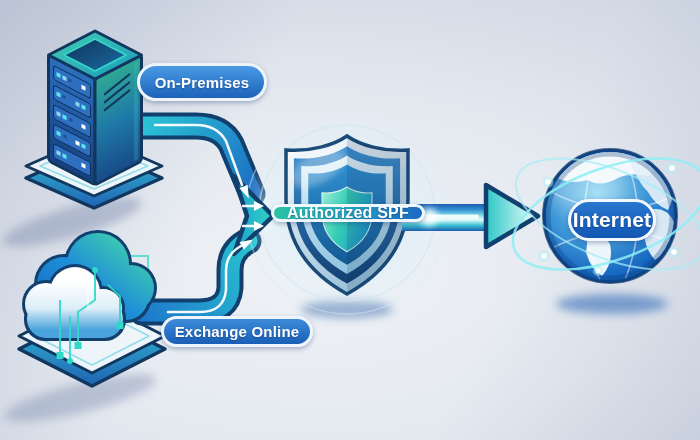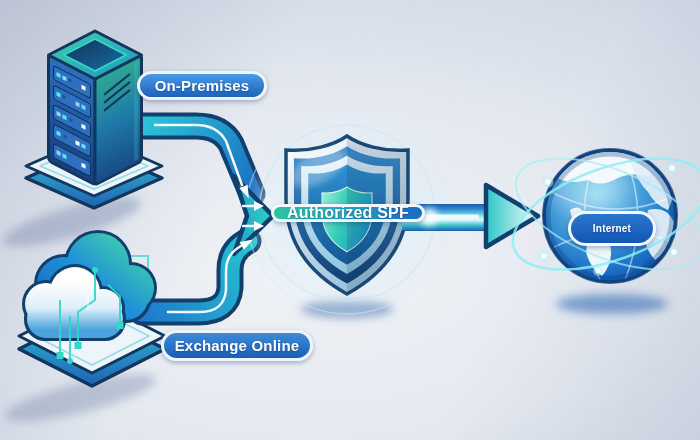--- a/index.html
+++ b/index.html
@@ -13,37 +13,36 @@
   }
   .artwork { position:absolute; left:0; top:0; }
   .pill {
     position:absolute; display:flex; align-items:center; justify-content:center;
     box-sizing:border-box; border-radius:999px; color:#ffffff; font-weight:bold;
     letter-spacing:.2px; white-space:nowrap;
     text-shadow:0 1px 2px rgba(10,40,90,.45);
     box-shadow:0 2px 5px rgba(25,55,105,.35);
   }
   .pill-onprem {
-    left:137px; top:63px; width:130px; height:29px; font-size:15px;
+    left:137px; top:63px; width:130px; height:38px; font-size:15px;
     background:linear-gradient(180deg,#4a9ae4,#1c63ba);
     border:3px solid #edf4fb;
-    margin-top:8px;
   }
   .pill-exchange {
-    left:161px; top:330px; width:152px; height:31px; font-size:15px;
+    left:161px; top:316px; width:152px; height:31px; font-size:15px;
     background:linear-gradient(180deg,#3c8bd9,#1a5fb6);
     border:3px solid #edf4fb;
   }
   .pill-spf {
     left:271px; top:204px; width:154px; height:18px; font-size:16px;
     background:linear-gradient(90deg,#2cc2a2 0%,#27a8c2 45%,#1b69c4 100%);
     border:3px solid #f0f8fc;
   }
   .pill-internet {
-    left:568px; top:211px; width:88px; height:35px; font-size:10px;
+    left:568px; top:199px; width:88px; height:42px; font-size:21px;
     background:linear-gradient(180deg,#2a77cf,#1257b4);
     border:3px solid #f2f8fd;
   }
 </style>
 </head>
 <body>
 
 <div class="stage">
 
 <svg class="artwork" width="700" height="440" viewBox="0 0 700 440">

